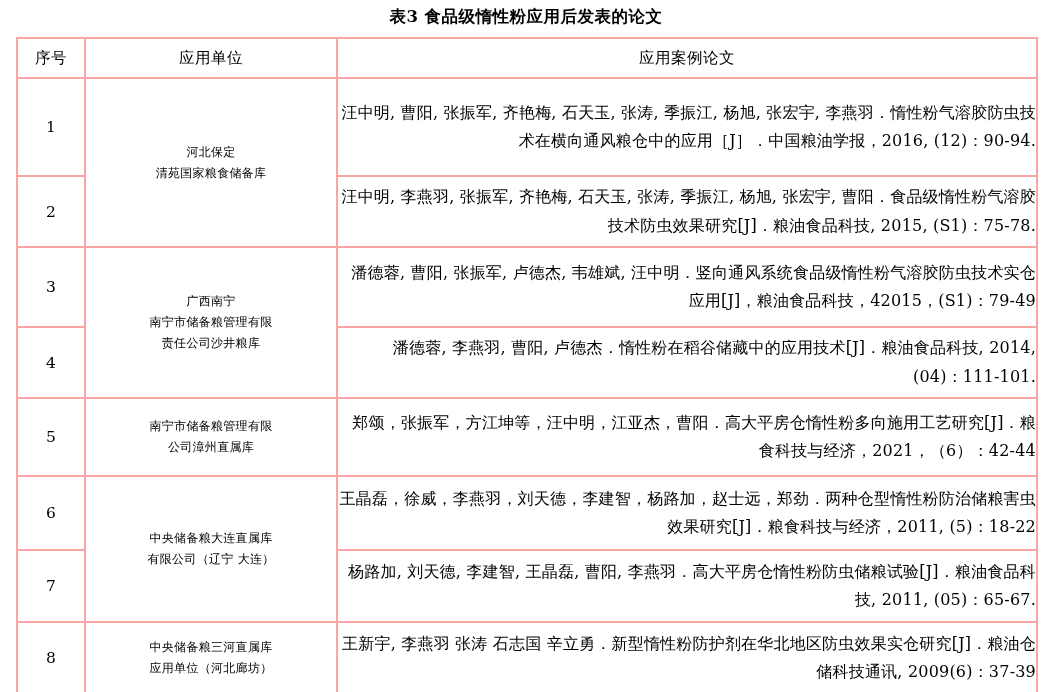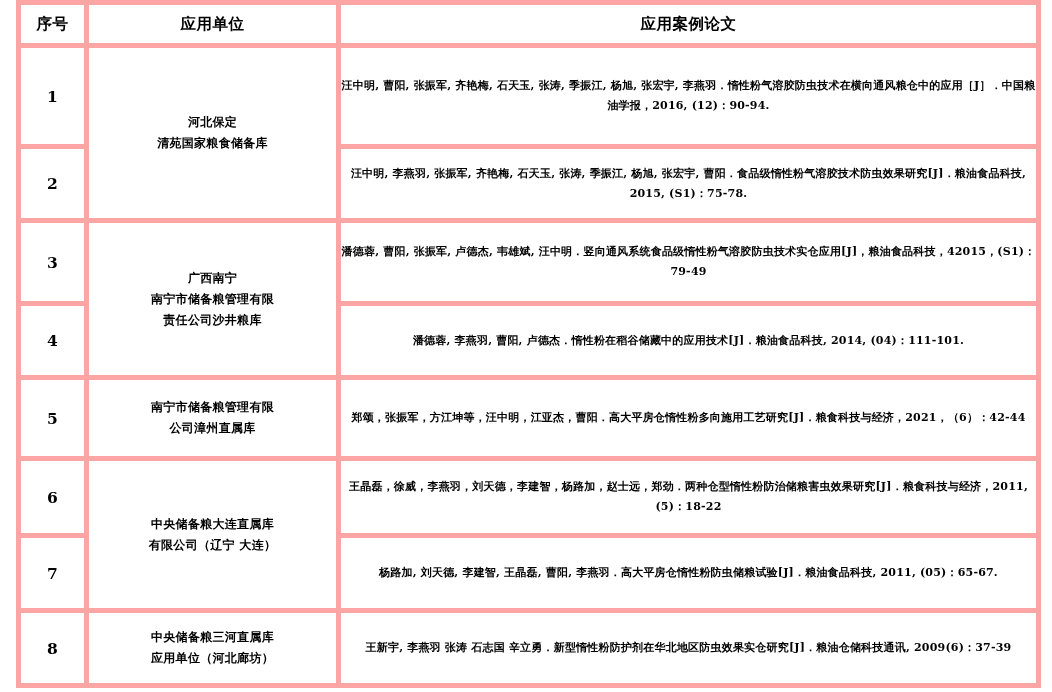--- a/index.html
+++ b/index.html
@@ -29,24 +29,23 @@
     padding: 6px 0 9px 0;
     font-family: "DejaVu Serif", "Liberation Serif", serif;
   }
   table.doc-table {
     width: 1020px;
     border-collapse: collapse;
     table-layout: fixed;
     margin: 0 auto;
   }
   table.doc-table td, table.doc-table th {
-    border: 5px solid #fca5a5;
+    border: 2px solid #fca5a5;
     vertical-align: middle;
     padding: 0;
-    font-weight: bold;
   }
   th.hdr {
     font-weight: 400;
     font-size: 15.5px;
     text-align: center;
     height: 38px;
     letter-spacing: 0.5px;
   }
   td.idx {
     text-align: center;
@@ -54,36 +53,37 @@
     font-family: "DejaVu Serif", "Liberation Serif", serif;
   }
   td.unit {
     text-align: center;
     font-size: 12px;
     line-height: 1.75;
     padding: 4px 6px;
     letter-spacing: 0.3px;
   }
   td.paper {
-    text-align: center;
-    font-size: 11px;
+    text-align: right;
+    font-size: 16px;
     line-height: 1.78;
     padding: 7px 10px 7px 9px;
     letter-spacing: 0.2px;
   }
   .col-idx { width: 68px; }
   .col-unit { width: 252px; }
   .col-paper { width: 700px; }
   .unit-line { display: block; white-space: nowrap; }
 </style>
 </head>
 <body>
 
 <div class="page">
 
+  <div class="table-title">表3   食品级惰性粉应用后发表的论文</div>
 
   <table class="doc-table">
     <colgroup>
       <col class="col-idx">
       <col class="col-unit">
       <col class="col-paper">
     </colgroup>
     <thead>
       <tr>
         <th class="hdr">序号</th>

